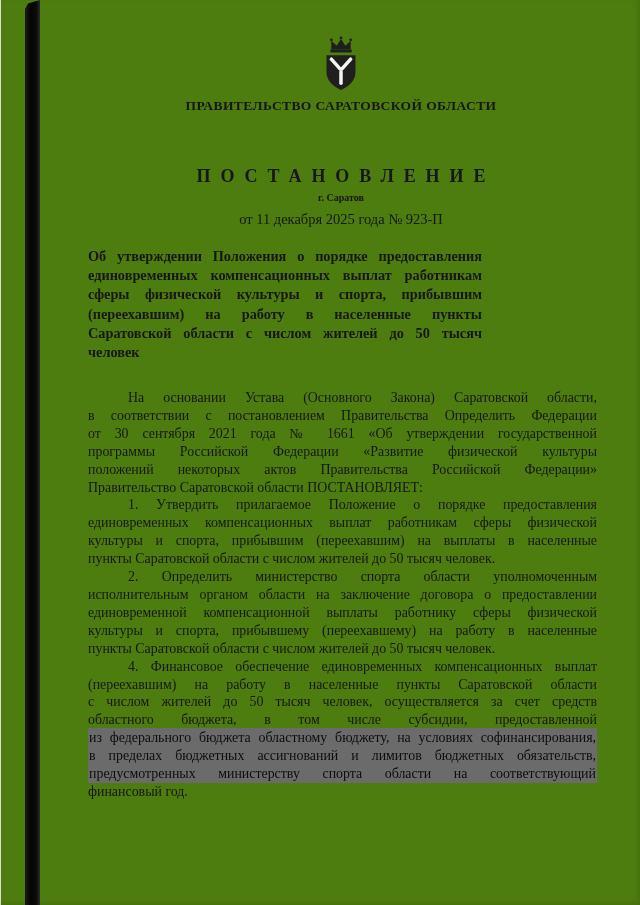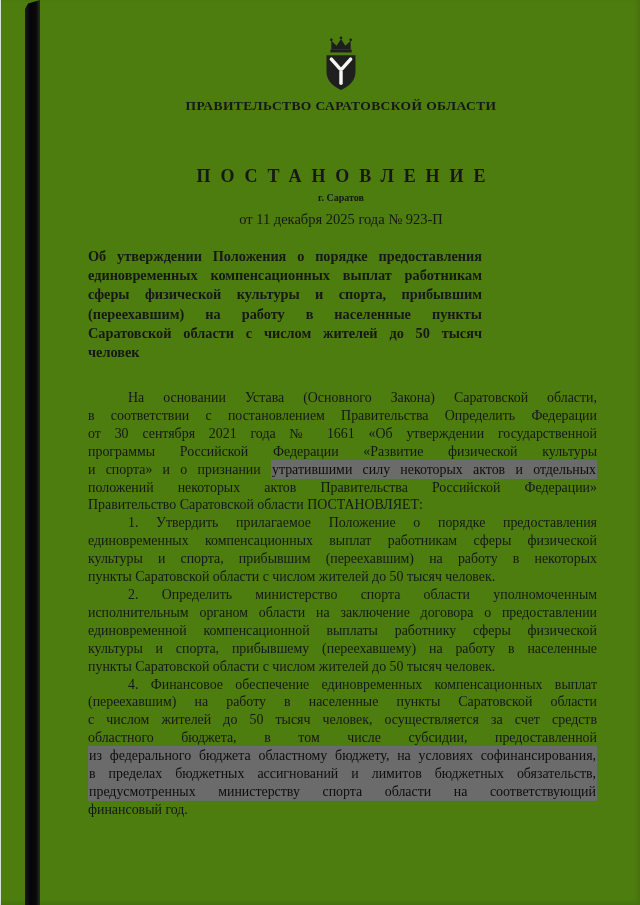--- a/index.html
+++ b/index.html
@@ -81,28 +81,27 @@
       <div class="line"><span>Саратовской области с числом жителей до 50 тысяч</span></div>
       <div class="line last"><span>человек</span></div>
     </div>
 
   <div class="body-text">
       <div>
         <div class="line indent"><span>На основании Устава (Основного Закона) Саратовской области,</span></div>
         <div class="line"><span>в соответствии с постановлением Правительства Определить Федерации</span></div>
         <div class="line"><span>от 30 сентября 2021 года № 1661 «Об утверждении государственной</span></div>
         <div class="line"><span>программы Российской Федерации «Развитие физической культуры</span></div>
-        <div class="line"><span>и спорта» и о признании </span><span class="hl">утратившими силу некоторых актов и отдельных</span></div>
         <div class="line"><span>положений некоторых актов Правительства Российской Федерации»</span></div>
         <div class="line last"><span>Правительство Саратовской области ПОСТАНОВЛЯЕТ:</span></div>
       </div>
       <div>
         <div class="line indent"><span>1. Утвердить прилагаемое Положение о порядке предоставления</span></div>
         <div class="line"><span>единовременных компенсационных выплат работникам сферы физической</span></div>
-        <div class="line"><span>культуры и спорта, прибывшим (переехавшим) на работу в некоторых</span></div>
+        <div class="line"><span>культуры и спорта, прибывшим (переехавшим) на выплаты в населенные</span></div>
         <div class="line last"><span>пункты Саратовской области с числом жителей до 50 тысяч человек.</span></div>
       </div>
       <div>
         <div class="line indent"><span>2. Определить министерство спорта области уполномоченным</span></div>
         <div class="line"><span>исполнительным органом области на заключение договора о предоставлении</span></div>
         <div class="line"><span>единовременной компенсационной выплаты работнику сферы физической</span></div>
         <div class="line"><span>культуры и спорта, прибывшему (переехавшему) на работу в населенные</span></div>
         <div class="line last"><span>пункты Саратовской области с числом жителей до 50 тысяч человек.</span></div>
       </div>
       <div>

